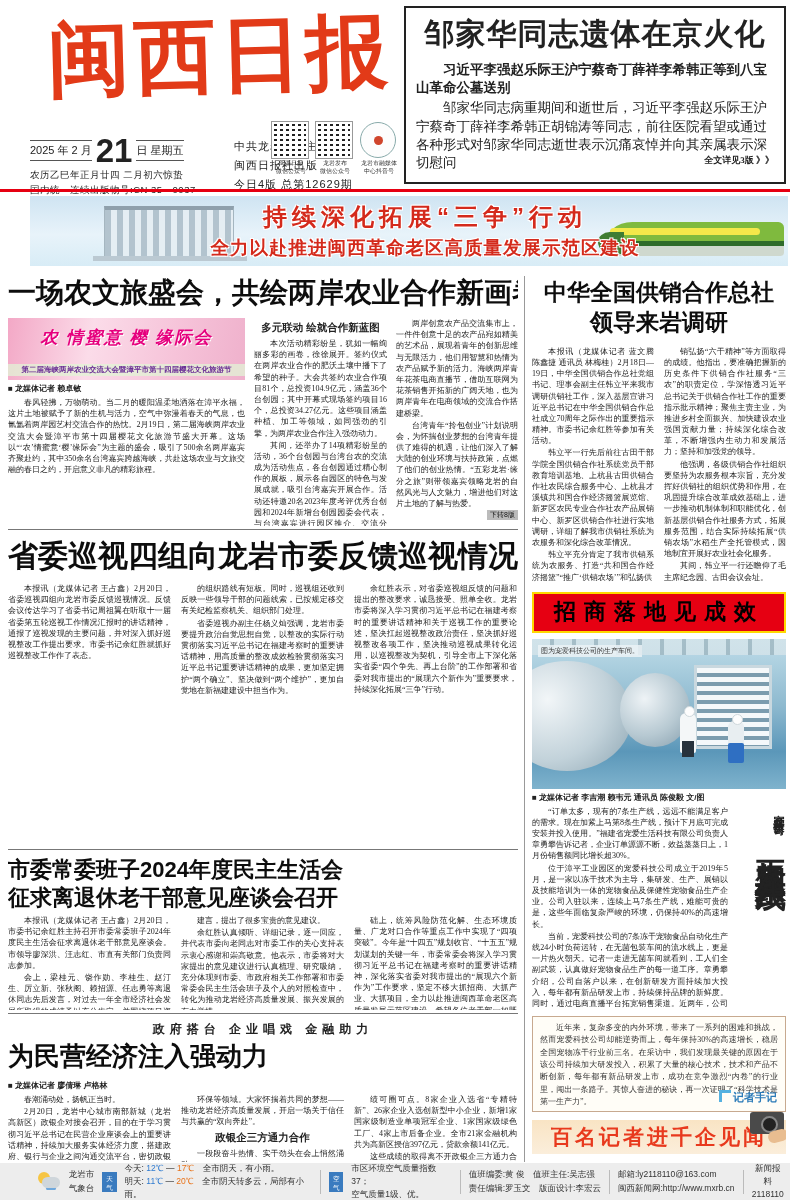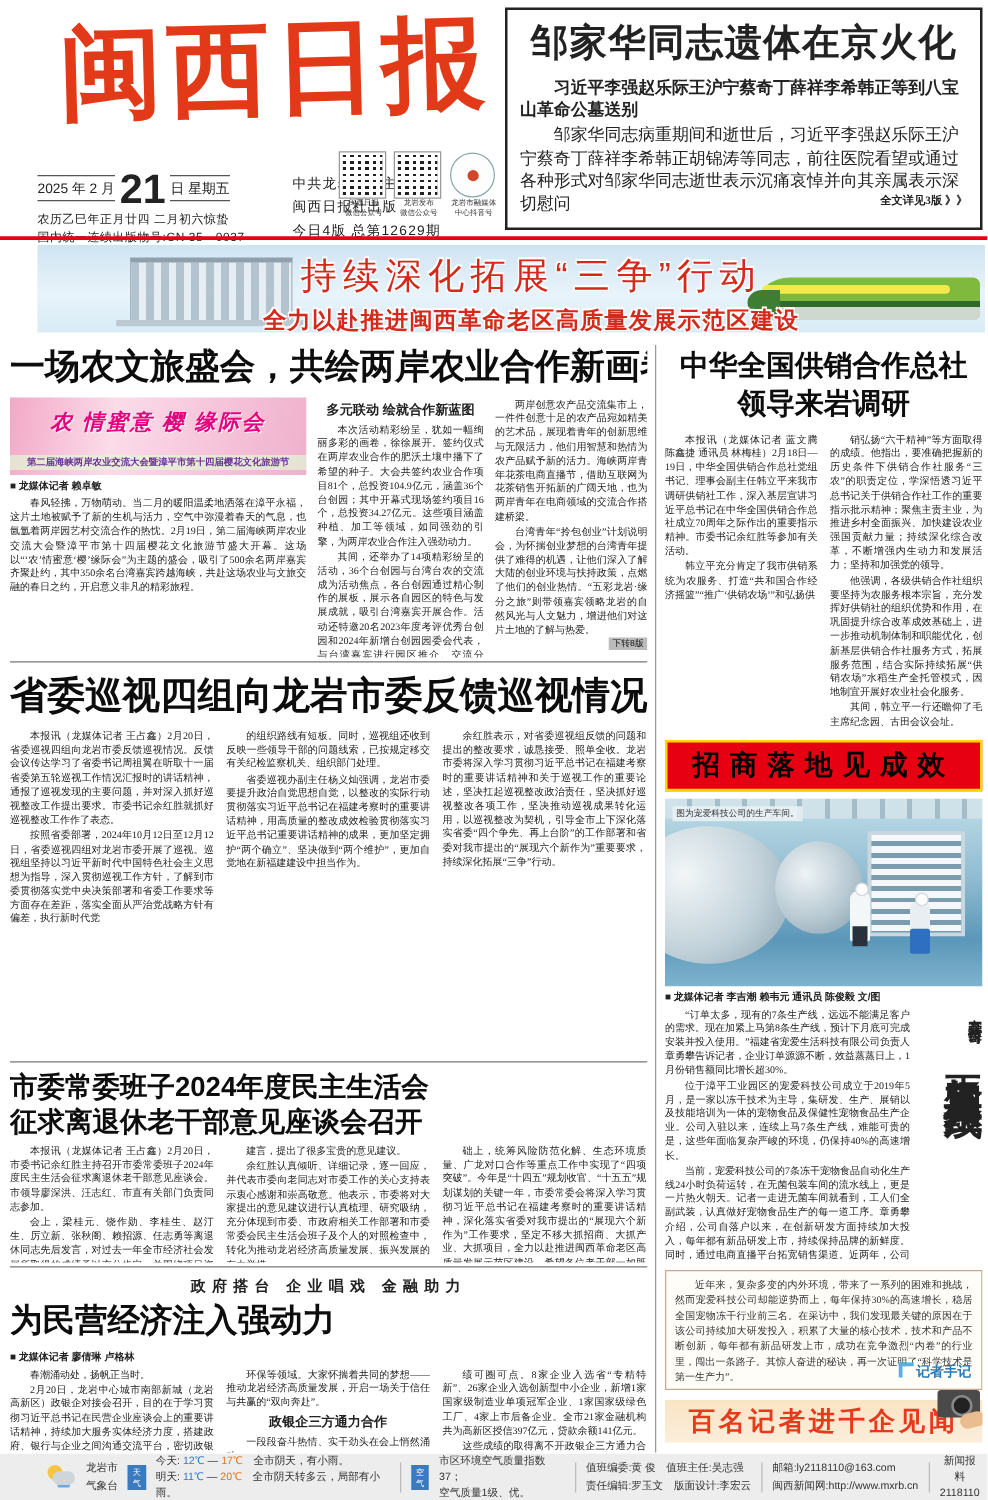--- a/index.html
+++ b/index.html
@@ -41,21 +41,21 @@
   .banner { left:30px; top:196px; width:758px; height:70px; overflow:hidden;
     background:linear-gradient(180deg,#cfe4f2 0%,#e8f3fa 55%,#d8ecf6 100%); }
   .banner-building { position:absolute; left:74px; top:10px; width:130px; height:52px;
     background:repeating-linear-gradient(90deg,#aebfca 0 6px,#e6eef3 6px 12px); border:1px solid #9fb0ba; border-top:4px solid #8899a5; opacity:.9; }
   .banner-building::after { content:""; position:absolute; left:-12px; bottom:-4px; width:154px; height:5px; background:#b8c6cf; }
   .banner-train { position:absolute; right:4px; top:26px; width:180px; height:34px;
     background:linear-gradient(180deg,#7fba3e 0 55%,#2e6b2a 55% 70%,#cfd8ce 70% 100%); border-radius:30px 6px 4px 16px/26px 6px 4px 10px; }
   .banner-train::before { content:""; position:absolute; left:6px; top:6px; width:150px; height:7px; background:#f4e84a; border-radius:4px; }
   .banner-train::after { content:""; position:absolute; left:-6px; top:10px; width:26px; height:22px; background:#3f7d33; border-radius:50% 0 0 60%; }
   .banner-text { position:absolute; left:180px; top:5px; width:430px; text-align:center; font-family:"Liberation Sans",sans-serif; }
-  .banner-l1 { font-size:29px; font-weight:400; color:#d42a1c; letter-spacing:5px;
+  .banner-l1 { font-size:24px; font-weight:700; color:#d42a1c; letter-spacing:5px;
     text-shadow:1px 1px 0 #fff,-1px -1px 0 #fff,1px -1px 0 #fff,-1px 1px 0 #fff; white-space:nowrap; }
   .banner-l2 { font-size:18.5px; font-weight:900; color:#d42a1c; letter-spacing:1px; margin-top:2px;
     text-shadow:1px 1px 0 #fff,-1px -1px 0 #fff,1px -1px 0 #fff,-1px 1px 0 #fff; white-space:nowrap; }
 
   
   .main-left { left:8px; top:274px; width:510px; height:888px; overflow:hidden; }
   .main-right { left:532px; top:274px; width:254px; height:888px; overflow:hidden; }
   .vdiv { left:524px; top:276px; width:1px; height:886px; background:#999; }
 
   .hl-sans { font-family:"Liberation Sans",sans-serif; font-weight:900; color:#0d0d0d; }
@@ -220,21 +220,20 @@
     </div>
   </div>
 
   <div class="sep"></div>
 
   <div class="a2 bodytxt">
     <div class="hl-sans a2-hl">省委巡视四组向龙岩市委反馈巡视情况</div>
     <div class="cols c3">
       <div>
         <p>本报讯（龙媒体记者 王占鑫）2月20日，省委巡视四组向龙岩市委反馈巡视情况。反馈会议传达学习了省委书记周祖翼在听取十一届省委第五轮巡视工作情况汇报时的讲话精神，通报了巡视发现的主要问题，并对深入抓好巡视整改工作提出要求。市委书记余红胜就抓好巡视整改工作作了表态。</p>
-        <p>按照省委部署，2024年10月12日至12月12日，省委巡视四组对龙岩市委开展了巡视。巡视组坚持以习近平新时代中国特色社会主义思想为指导，深入贯彻巡视工作方针，了解到市委贯彻落实党中央决策部署和省委工作要求等方面存在差距，落实全面从严治党战略方针有偏差，执行新时代党</p>
       </div>
       <div>
         <p>的组织路线有短板。同时，巡视组还收到反映一些领导干部的问题线索，已按规定移交有关纪检监察机关、组织部门处理。</p>
         <p>省委巡视办副主任杨义灿强调，龙岩市委要提升政治自觉思想自觉，以整改的实际行动贯彻落实习近平总书记在福建考察时的重要讲话精神，用高质量的整改成效检验贯彻落实习近平总书记重要讲话精神的成果，更加坚定拥护“两个确立”、坚决做到“两个维护”，更加自觉地在新福建建设中担当作为。</p>
       </div>
       <div>
         <p>余红胜表示，对省委巡视组反馈的问题和提出的整改要求，诚恳接受、照单全收。龙岩市委将深入学习贯彻习近平总书记在福建考察时的重要讲话精神和关于巡视工作的重要论述，坚决扛起巡视整改政治责任，坚决抓好巡视整改各项工作，坚决推动巡视成果转化运用，以巡视整改为契机，引导全市上下深化落实省委“四个争先、再上台阶”的工作部署和省委对我市提出的“展现六个新作为”重要要求，持续深化拓展“三争”行动。</p>
       </div>
     </div>
   </div>
@@ -292,20 +291,21 @@
 <div class="abs main-right">
 
   <div class="bodytxt">
     <div class="hl-sans r1-hl">
       <span>中华全国供销合作总社</span><br>
       <span>领导来岩调研</span>
     </div>
     <div class="r1-cols">
       <div>
         <p>本报讯（龙媒体记者 蓝文腾 陈鑫捷 通讯员 林梅桂）2月18日—19日，中华全国供销合作总社党组书记、理事会副主任韩立平来我市调研供销社工作，深入基层宣讲习近平总书记在中华全国供销合作总社成立70周年之际作出的重要指示精神。市委书记余红胜等参加有关活动。</p>
+        <p>韩立平一行先后前往古田干部学院全国供销合作社系统党员干部教育培训基地、上杭县古田供销合作社农民综合服务中心、上杭县才溪镇共和国合作经济摇篮展览馆、新罗区农民专业合作社农产品展销中心、新罗区供销合作社进行实地调研，详细了解我市供销社系统为农服务和深化综合改革情况。</p>
         <p>韩立平充分肯定了我市供销系统为农服务、打造“共和国合作经济摇篮”“推广‘供销农场’”和弘扬供</p>
       </div>
       <div>
         <p>销弘扬“六干精神”等方面取得的成绩。他指出，要准确把握新的历史条件下供销合作社服务“三农”的职责定位，学深悟透习近平总书记关于供销合作社工作的重要指示批示精神；聚焦主责主业，为推进乡村全面振兴、加快建设农业强国贡献力量；持续深化综合改革，不断增强内生动力和发展活力；坚持和加强党的领导。</p>
         <p>他强调，各级供销合作社组织要坚持为农服务根本宗旨，充分发挥好供销社的组织优势和作用，在巩固提升综合改革成效基础上，进一步推动机制体制和职能优化，创新基层供销合作社服务方式，拓展服务范围，结合实际持续拓展“供销农场”水稻生产全托管模式，因地制宜开展好农业社会化服务。</p>
         <p>其间，韩立平一行还瞻仰了毛主席纪念园、古田会议会址。</p>
       </div>
     </div>
   </div>
 

